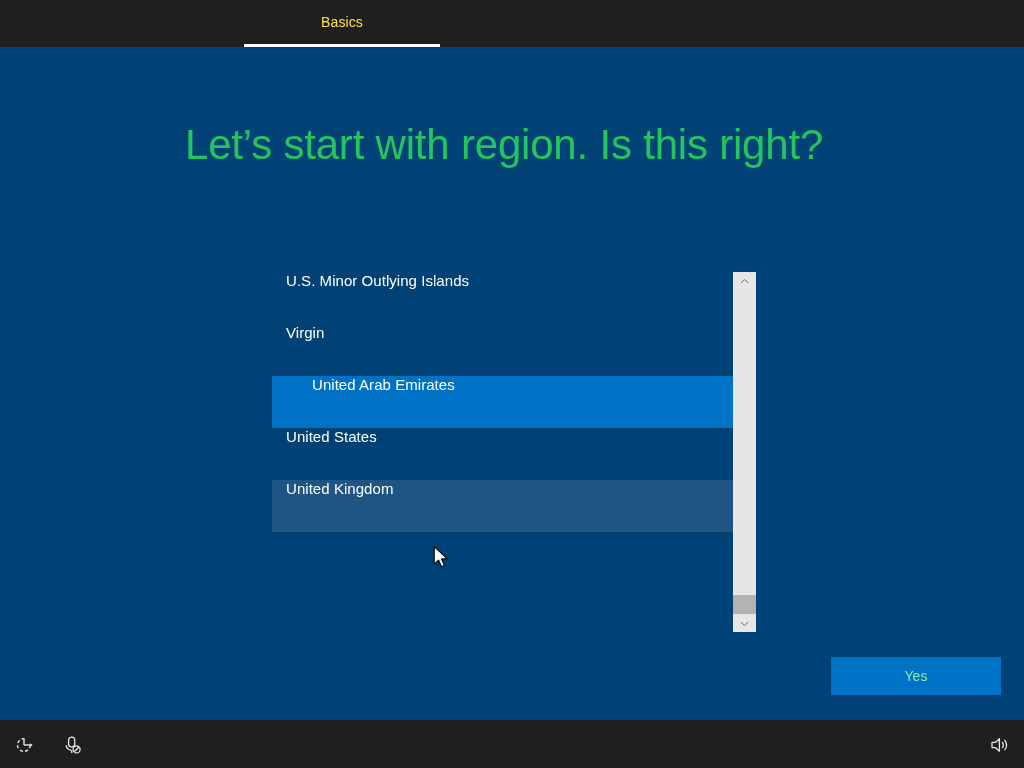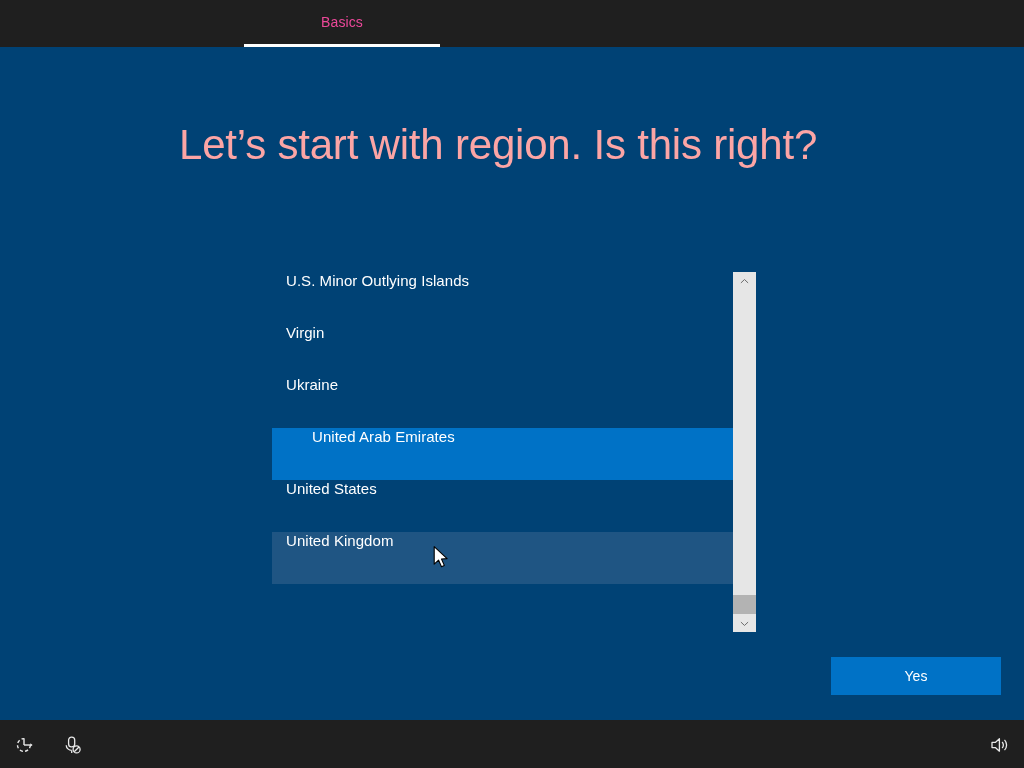--- a/index.html
+++ b/index.html
@@ -45,44 +45,44 @@
   .chrome-tab {
     position: absolute;
     left: 244px;
     top: 0;
     width: 196px;
     height: 47px;
     display: flex;
     align-items: center;
     justify-content: center;
     box-sizing: border-box;
-    color: #ec4899;
+    color: #fde047;
     font-size: 14px;
     letter-spacing: 0.1px;
   }
   .chrome-tab .tab-label {
     display: block;
     margin-top: -3px;
   }
   .chrome-tab .tab-underline {
     position: absolute;
     left: 0;
     bottom: 0;
     width: 196px;
     height: 3px;
     background: #ffffff;
   }
 
   
   #page-title {
     position: absolute;
-    left: 179px;
+    left: 185px;
     top: 120px;
     width: 760px;
-    color: #fca5a5;
+    color: #22c55e;
     font-size: 42px;
     font-weight: 300;
     line-height: 1.18;
     letter-spacing: -0.2px;
     white-space: nowrap;
   }
 
   
   #region-listbox {
     position: absolute;
@@ -167,21 +167,21 @@
 
   
   #yes-button {
     position: absolute;
     left: 831px;
     top: 657px;
     width: 170px;
     height: 38px;
     background: #0072c6;
     border: none;
-    color: #ffffff;
+    color: #86efac;
     font-family: "Liberation Sans", sans-serif;
     font-size: 14px;
     letter-spacing: 0.1px;
     display: flex;
     align-items: center;
     justify-content: center;
     cursor: default;
   }
 
   
@@ -233,23 +233,20 @@
   <div id="page-title">Let’s start with region. Is this right?</div>
 
   <div id="region-listbox">
 
     <div id="region-list">
       <div class="region-item">
         <span>U.S. Minor Outlying Islands</span>
       </div>
       <div class="region-item">
         <span>Virgin</span>
-      </div>
-      <div class="region-item">
-        <span>Ukraine</span>
       </div>
       <div class="region-item selected">
         <span>United Arab Emirates</span>
       </div>
       <div class="region-item">
         <span>United States</span>
       </div>
       <div class="region-item hover">
         <span>United Kingdom</span>
       </div>

